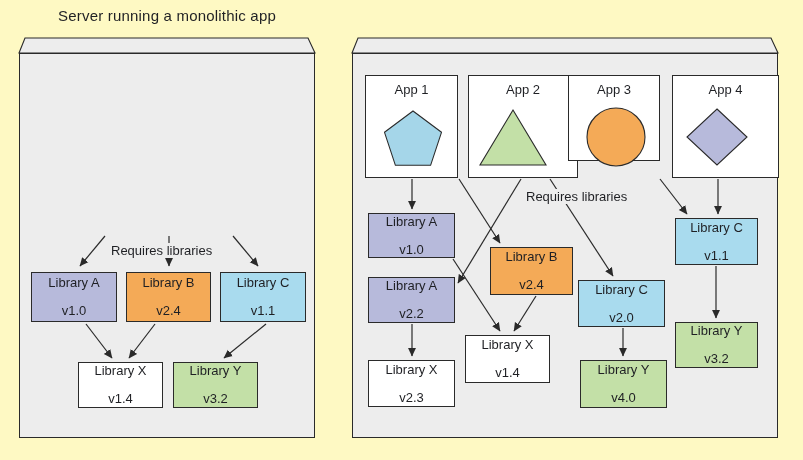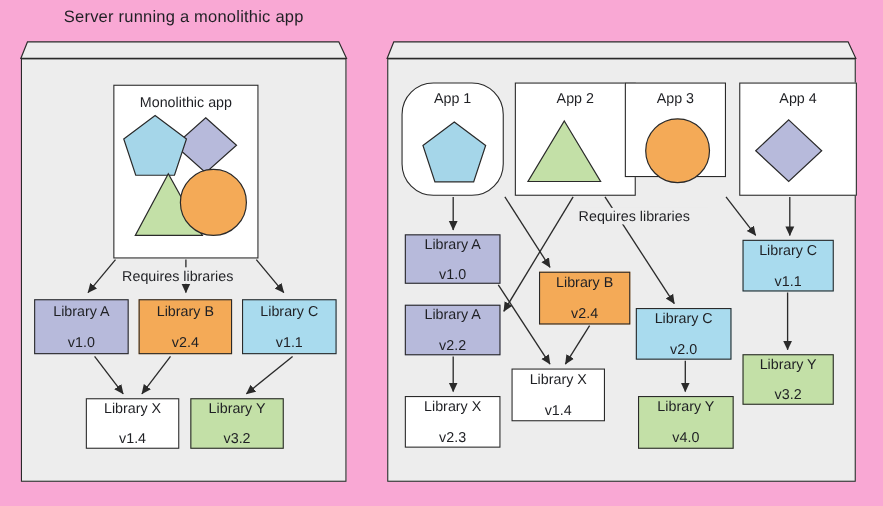--- a/index.html
+++ b/index.html
@@ -1,17 +1,17 @@
 <!DOCTYPE html>
 <html><head>
 <meta charset="utf-8">
 <style>
   html,body{margin:0;padding:0;background:#ffffff;}
   .canvas{
-    position:relative;width:803px;height:460px;background:#f9a8d4;
+    position:relative;width:803px;height:460px;background:#fef9c3;
     font-family:"Liberation Sans","DejaVu Sans",sans-serif;
     color:#1f2024;overflow:hidden;
   }
   .panel-title{
     position:absolute;top:7px;font-size:15px;letter-spacing:.2px;
     text-align:center;white-space:nowrap;
   }
   .server{
     position:absolute;background:#ededed;border:1.4px solid #2a2a2a;
     z-index:1;box-sizing:border-box;
@@ -70,29 +70,20 @@
     <line x1="550" y1="179" x2="613" y2="276" marker-end="url(#ah)"></line>
     <line x1="660" y1="179" x2="687" y2="214" marker-end="url(#ah)"></line>
     <line x1="718" y1="179" x2="718" y2="214" marker-end="url(#ah)"></line>
     <line x1="453" y1="259" x2="500" y2="331" marker-end="url(#ah)"></line>
     <line x1="536" y1="296" x2="514" y2="331" marker-end="url(#ah)"></line>
     <line x1="412" y1="324" x2="412" y2="356" marker-end="url(#ah)"></line>
     <line x1="623" y1="328" x2="623" y2="356" marker-end="url(#ah)"></line>
     <line x1="716" y1="266" x2="716" y2="318" marker-end="url(#ah)"></line>
   </svg>
 
-  <div class="box" style="left:103px;top:77px;width:132px;height:158px;">
-    <div class="monolabel">Monolithic app</div>
-    <svg width="132" height="158" viewBox="0 0 132 158" style="position:absolute;left:0;top:0;">
-      <polygon points="83,29 111,54 83,79 55,54" fill="#b7badb"></polygon>
-      <polygon points="37,27 65.5,48.3 54.6,81.3 19.4,81.3 8.5,48.3" fill="#a5d6e9"></polygon>
-      <polygon points="49,80 80,136 19,136" fill="#c3e0a7"></polygon>
-      <circle cx="90" cy="106" r="30" fill="#f4aa57"></circle>
-    </svg>
-  </div>
 
   <div class="req" style="left:111px;top:243px;width:118px;">Requires libraries</div>
   <div class="req" style="left:526px;top:189px;width:118px;">Requires libraries</div>
 
   <div class="lib" style="left: 31px; top: 272px; width: 86px; height: 50px; background-color: rgb(183, 186, 219);">
     <span>Library A</span>
     <span>v1.0</span>
   </div>
   <div class="lib" style="left: 126px; top: 272px; width: 85px; height: 50px; background-color: rgb(244, 170, 87);">
     <span>Library B</span>
@@ -104,21 +95,21 @@
   </div>
   <div class="lib" style="left: 78px; top: 362px; width: 85px; height: 46px; background-color: rgb(255, 255, 255);">
     <span>Library X</span>
     <span>v1.4</span>
   </div>
   <div class="lib" style="left: 173px; top: 362px; width: 85px; height: 46px; background-color: rgb(195, 224, 167);">
     <span>Library Y</span>
     <span>v3.2</span>
   </div>
 
-  <div class="box appbox" style="left:365px;top:75px;width:93px;height:103px;border-radius:29px;">
+  <div class="box appbox" style="left:365px;top:75px;width:93px;height:103px;">
     <div>App 1</div>
     <svg width="93" height="103" viewBox="0 0 93 103">
       <polygon points="47,35 75.5,56.3 64.6,89.3 29.4,89.3 18.5,56.3" fill="#a5d6e9"></polygon>
     </svg>
   </div>
   <div class="box appbox" style="left:468px;top:75px;width:110px;height:103px;">
     <div>App 2</div>
     <svg width="88" height="103" viewBox="0 0 88 103">
       <polygon points="44,34 77,89 11,89" fill="#c3e0a7"></polygon>
     </svg>

